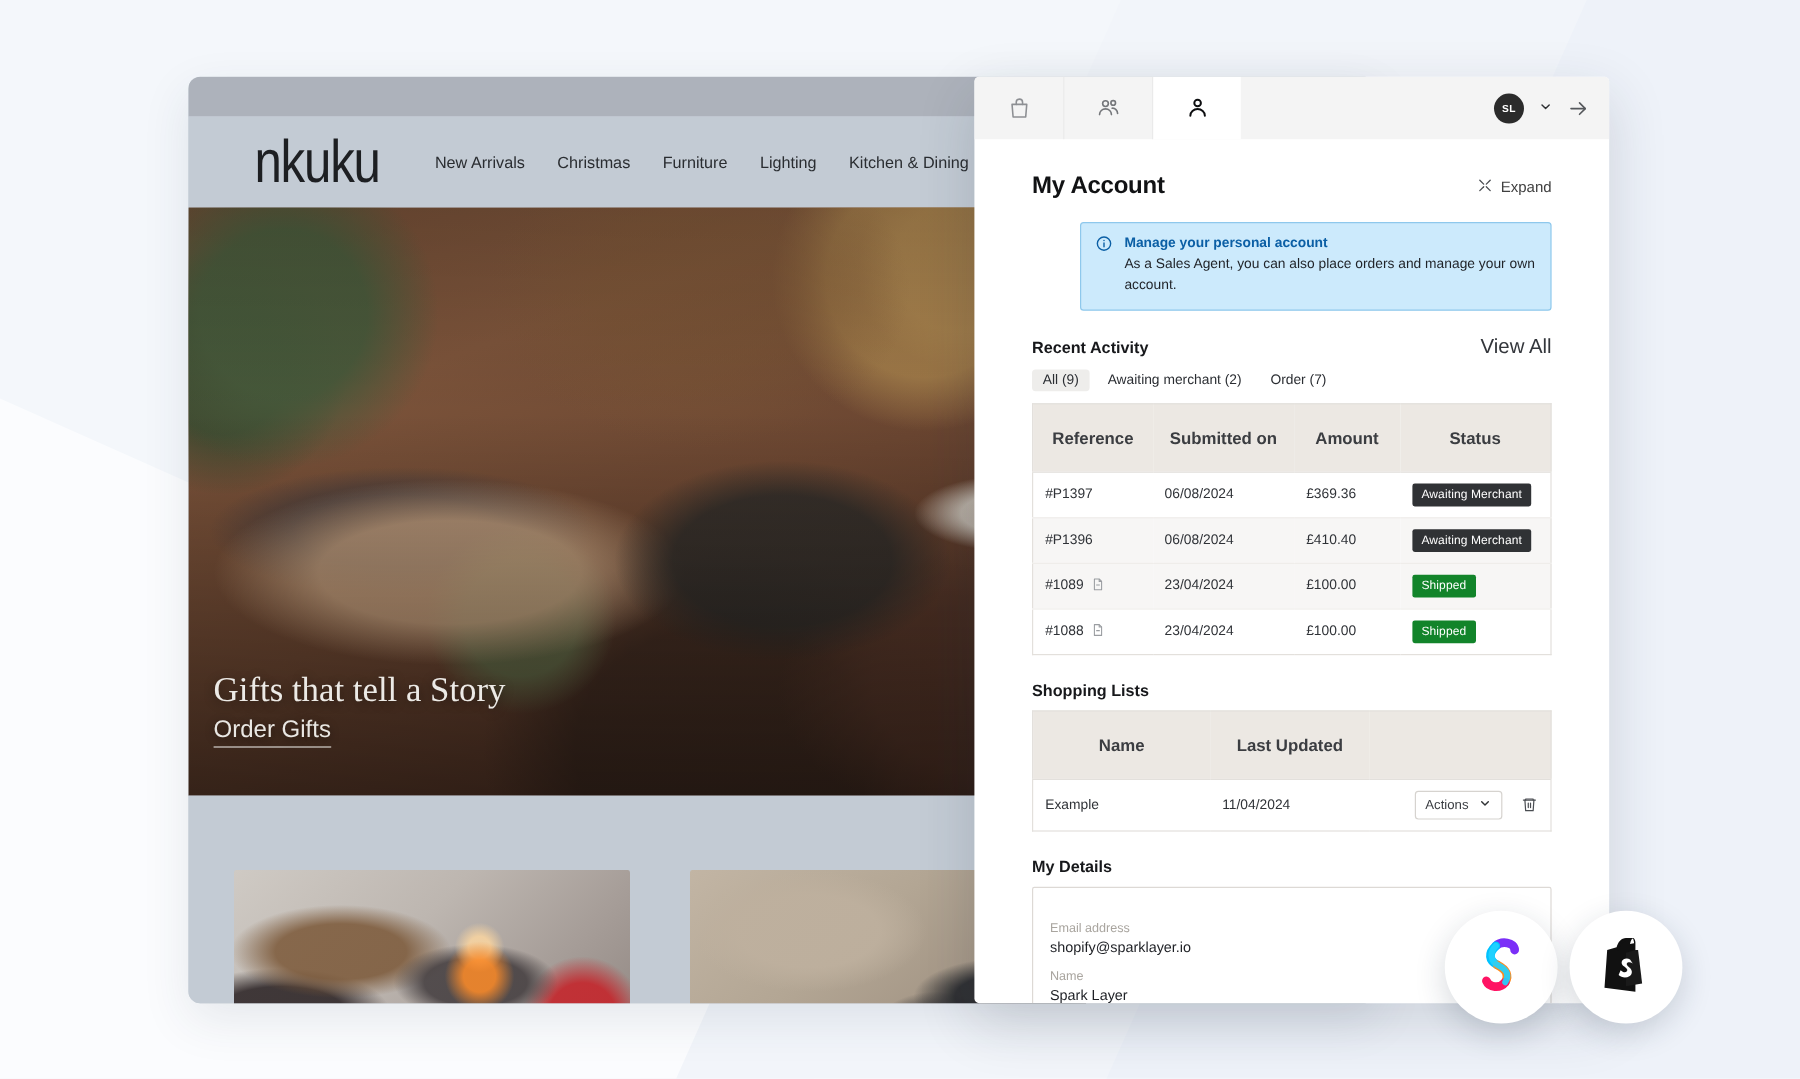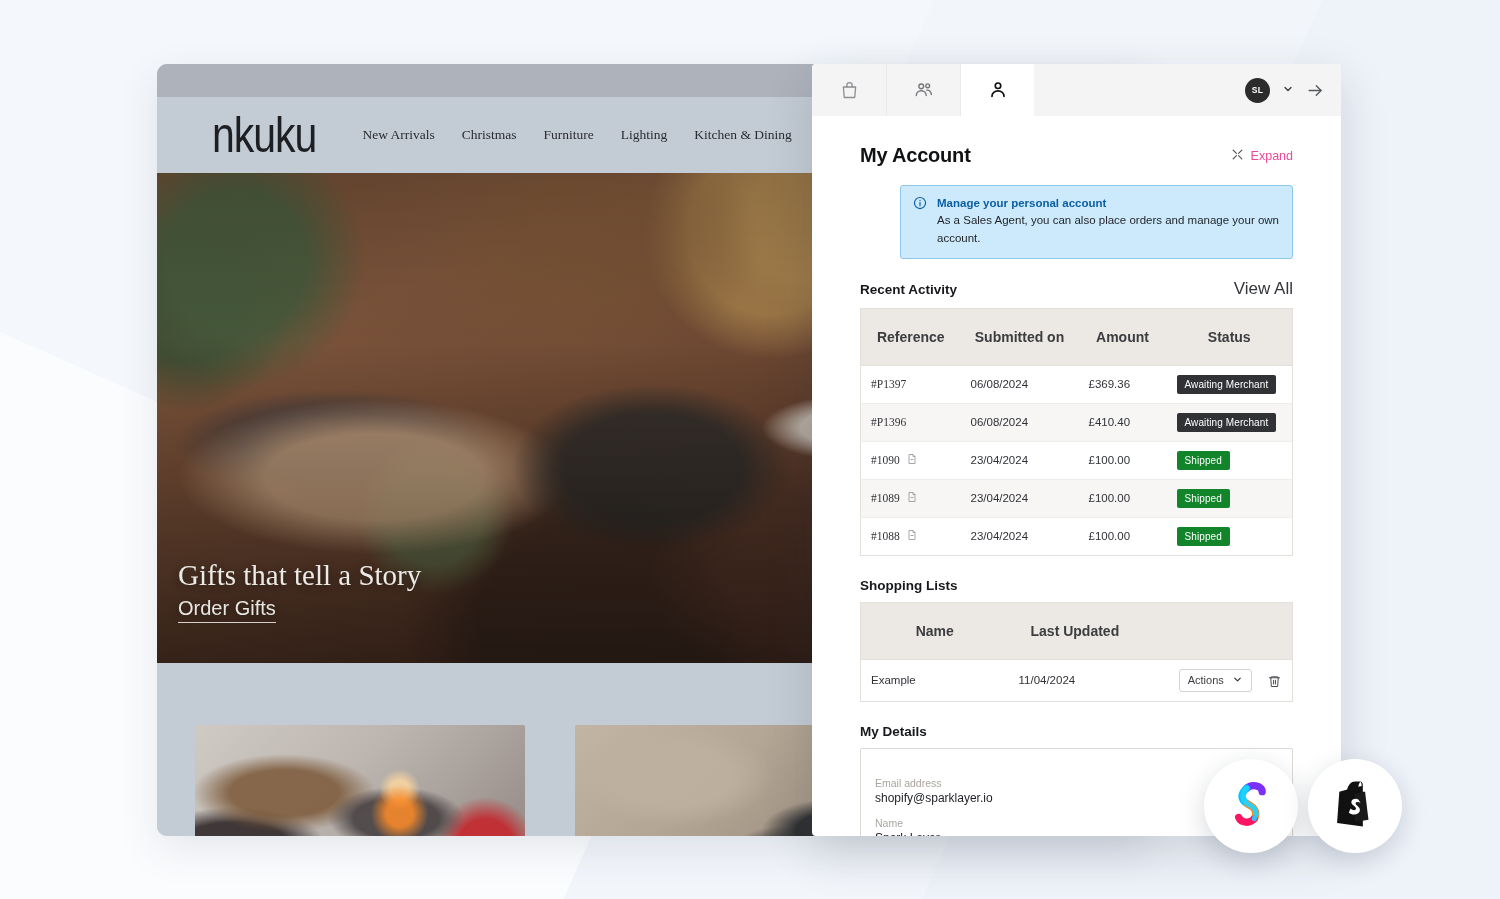--- a/index.html
+++ b/index.html
@@ -59,21 +59,21 @@
     display:flex; align-items:center; padding-left:55px;
   }
   .site-logo {
     font-family:"Liberation Sans", sans-serif;
     font-size:41px; color:#1d1f22; letter-spacing:-1px;
     font-weight:300; line-height:1;
     transform: scaleY(1.22);
   }
   .site-nav { display:flex; gap:27px; margin-left:46px; }
   .site-nav span {
-    font-family:Liberation Serif, serif;
+    font-family:Liberation Sans, sans-serif;
     font-size:13.5px; color:#2a2d31; white-space:nowrap;
   }
 
   
   .hero {
     position:relative; height:490px; width:100%;
     background:
       radial-gradient(circle at 8% 18%, rgba(70,88,58,.95) 0 7%, rgba(70,88,58,0) 13%),
       radial-gradient(circle at 3% 28%, rgba(58,74,48,.9) 0 5%, rgba(58,74,48,0) 10%),
       radial-gradient(ellipse at 43% 14%, rgba(121,84,52,.55) 0 10%, rgba(0,0,0,0) 22%),
@@ -167,21 +167,21 @@
     flex:1; overflow:hidden; padding:0 48px;
     position:relative;
   }
   .panel-title-row {
     display:flex; align-items:center; justify-content:space-between;
     padding-top:28px; padding-bottom:18px;
   }
   .panel-title { font-size:20px; font-weight:bold; color:#111214; letter-spacing:-.2px; }
   .expand-btn {
     display:flex; align-items:center; gap:7px;
-    font-size:12.5px; color:#ec4899; cursor:pointer;
+    font-size:12.5px; color:#404040; cursor:pointer;
   }
 
   .notice {
     background:#cceafc; border:1px solid #8ec8ec; border-radius:3px;
     padding:9px 12px 11px 12px; display:flex; gap:10px; align-items:flex-start;
     margin-bottom:20px;
     margin-left:40px;
   }
   .notice-icon { flex:none; margin-top:1px; }
   .notice-title { font-size:11.5px; font-weight:bold; color:#0b5fa5; line-height:1.5; }
@@ -205,21 +205,21 @@
   table.grid th {
     background:#ece8e3; text-align:center; font-size:14px; font-weight:bold;
     color:#3b3d41; padding:20px 10px; border-bottom:1px solid #e3e0dc;
   }
   table.grid td {
     font-size:11.5px; color:#2f3237; padding:9px 10px;
     border-bottom:1px solid #efedea; vertical-align:middle;
   }
   table.grid tr:last-child td { border-bottom:none; }
   table.grid tr.alt td { background:#f7f6f5; }
-  .ref-cell { display:flex; align-items:center; gap:6px;font-family:Liberation Serif, serif; }
+  .ref-cell { display:flex; align-items:center; gap:6px; }
   .badge {
     display:inline-block; font-size:10px; color:#ffffff; padding:4px 8px;
     border-radius:2px; font-weight:normal; letter-spacing:.1px;
   }
   .badge.dark { background:#303235; }
   .badge.green { background:#12842a; }
 
   .col-ref { width:100px; } .col-sub { width:118px; } .col-amt { width:88px; }
   .col-name { width:148px; }
 
@@ -373,20 +373,25 @@
         <div class="notice-text">As a Sales Agent, you can also place orders and manage your own account.</div>
       </div>
     </div>
 
     <div class="block">
       <div class="section-head">
         <span class="section-title">Recent Activity</span>
         <span class="view-all">View All</span>
       </div>
 
+      <div class="filters">
+        <span class="filter-pill active">All  (9)</span>
+        <span class="filter-pill">Awaiting merchant  (2)</span>
+        <span class="filter-pill">Order  (7)</span>
+      </div>
 
       <table class="grid">
         <thead>
           <tr>
             <th class="col-ref">Reference</th>
             <th class="col-sub">Submitted on</th>
             <th class="col-amt">Amount</th>
             <th>Status</th>
           </tr>
         </thead>
@@ -411,39 +416,20 @@
                   <span>#P1396</span>
                 </span>
             </td>
             <td>06/08/2024</td>
             <td>£410.40</td>
             <td>
               <span class="badge dark">Awaiting Merchant</span>
             </td>
           </tr>
 
-          <tr>
-            <td>
-              <span class="ref-cell">
-                <span>#1090</span>
-                <span>
-                  <svg width="12" height="12" viewBox="0 0 24 24" fill="none" stroke="#9a9da1" stroke-width="1.8" stroke-linejoin="round">
-                    <path d="M6 3h8l4 4v14H6z"></path>
-                      <path d="M14 3v4h4"></path>
-                      <line x1="9" y1="13" x2="15" y2="13"></line>
-                  </svg>
-                </span>
-              </span>
-            </td>
-            <td>23/04/2024</td>
-            <td>£100.00</td>
-            <td>
-              <span class="badge green">Shipped</span>
-            </td>
-          </tr>
 
           <tr class="alt">
             <td>
               <span class="ref-cell">
                 <span>#1089</span>
                 <span>
                   <svg width="12" height="12" viewBox="0 0 24 24" fill="none" stroke="#9a9da1" stroke-width="1.8" stroke-linejoin="round">
                     <path d="M6 3h8l4 4v14H6z"></path>
                       <path d="M14 3v4h4"></path>
                       <line x1="9" y1="13" x2="15" y2="13"></line>

